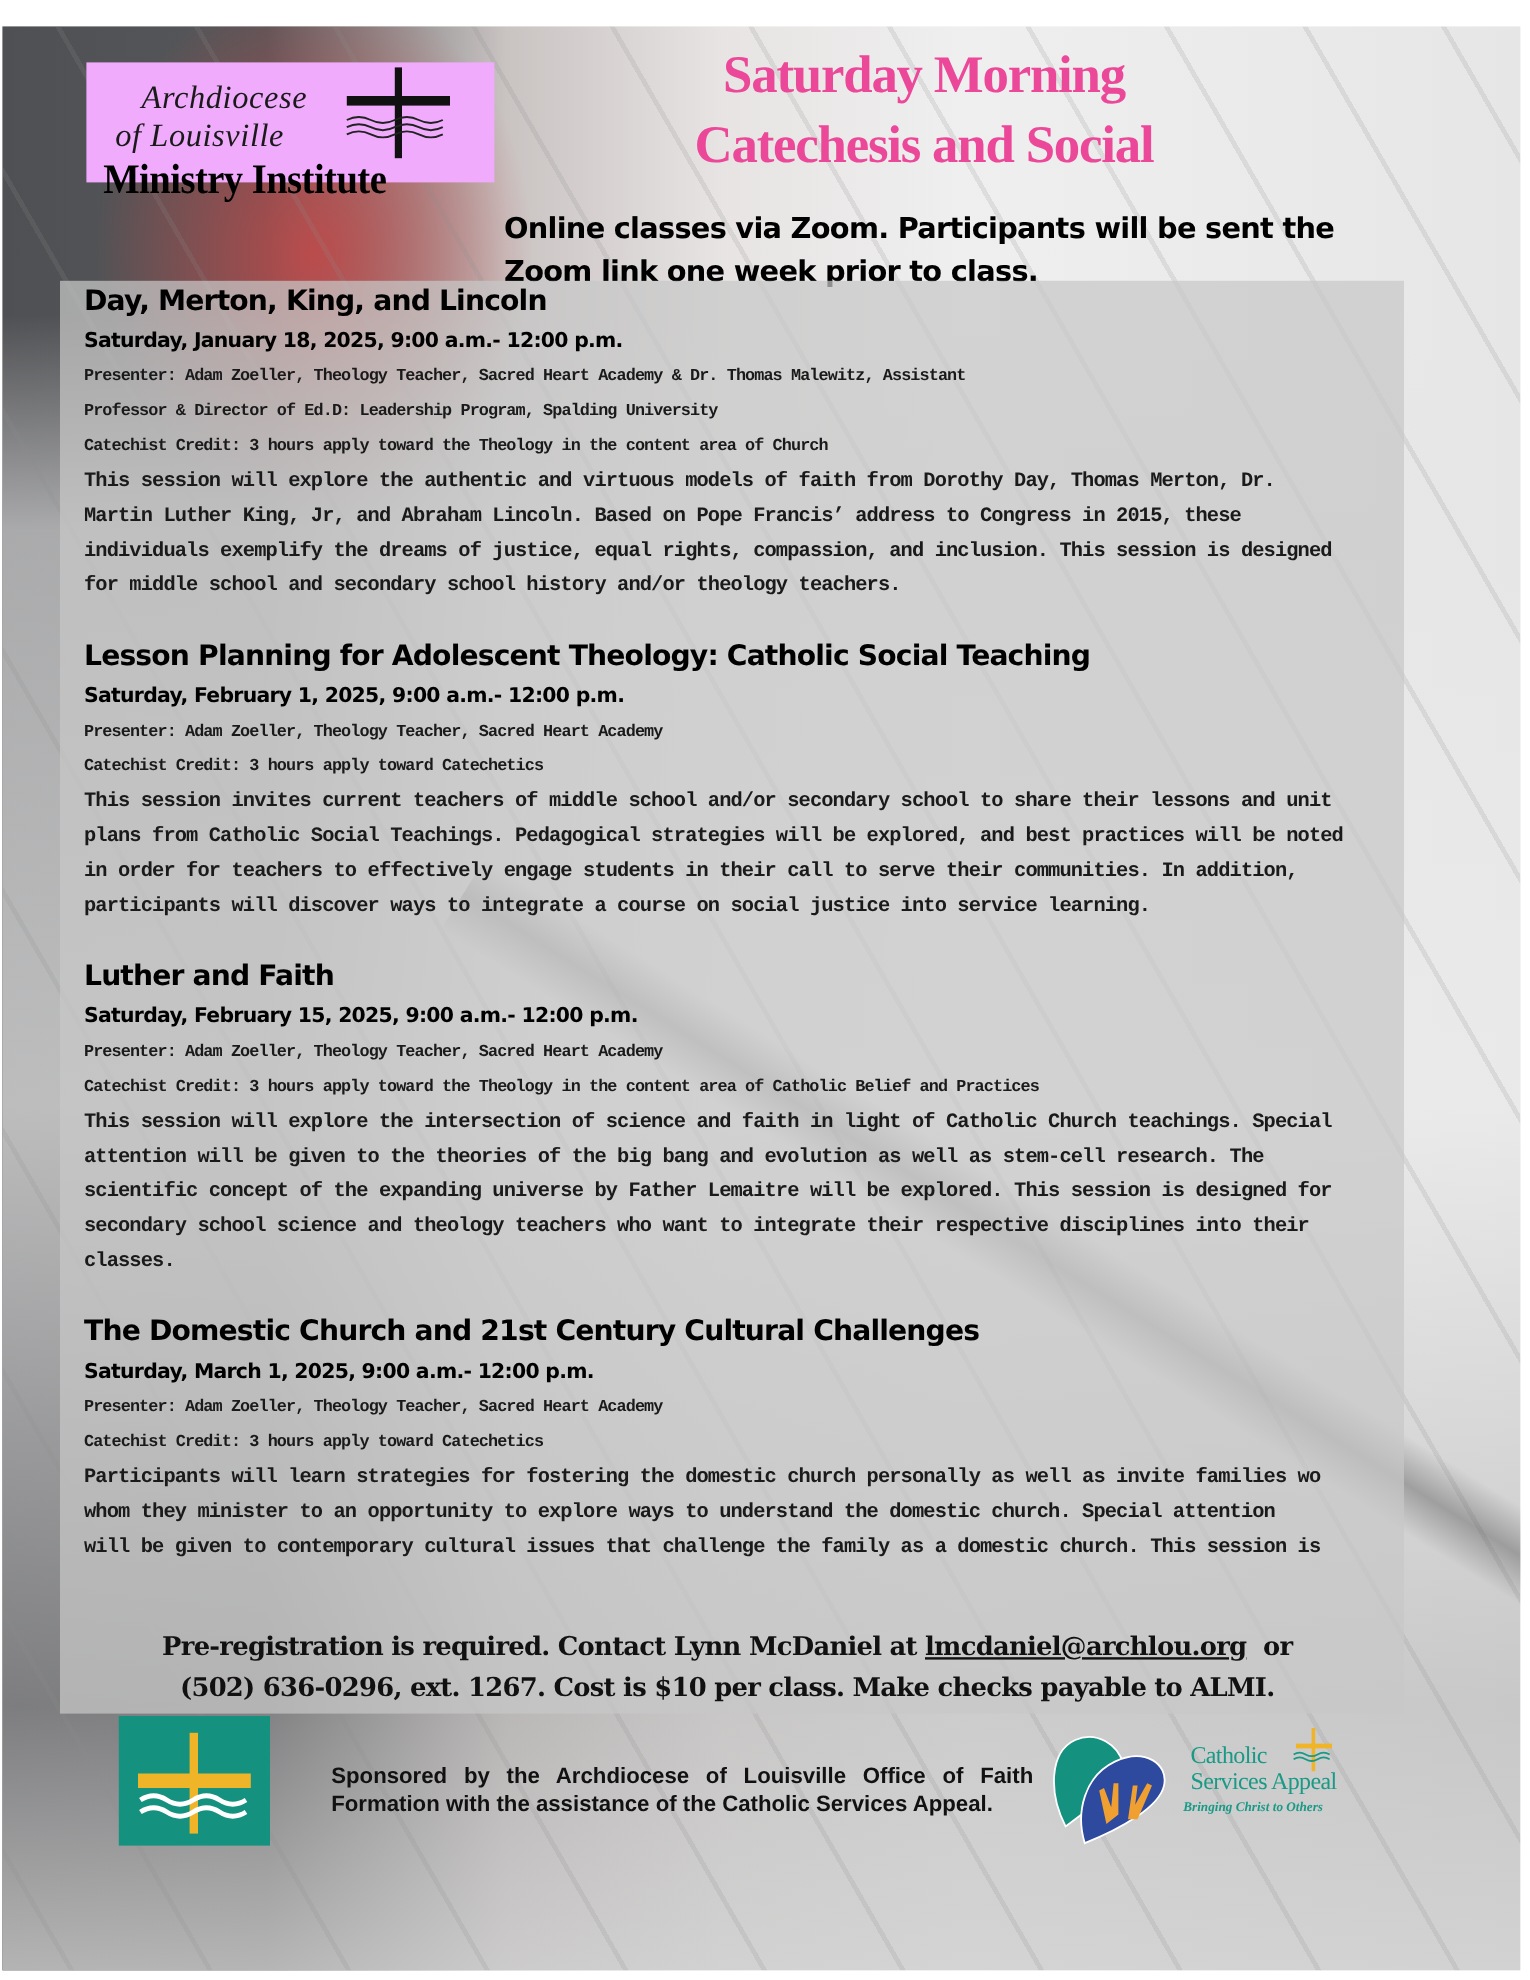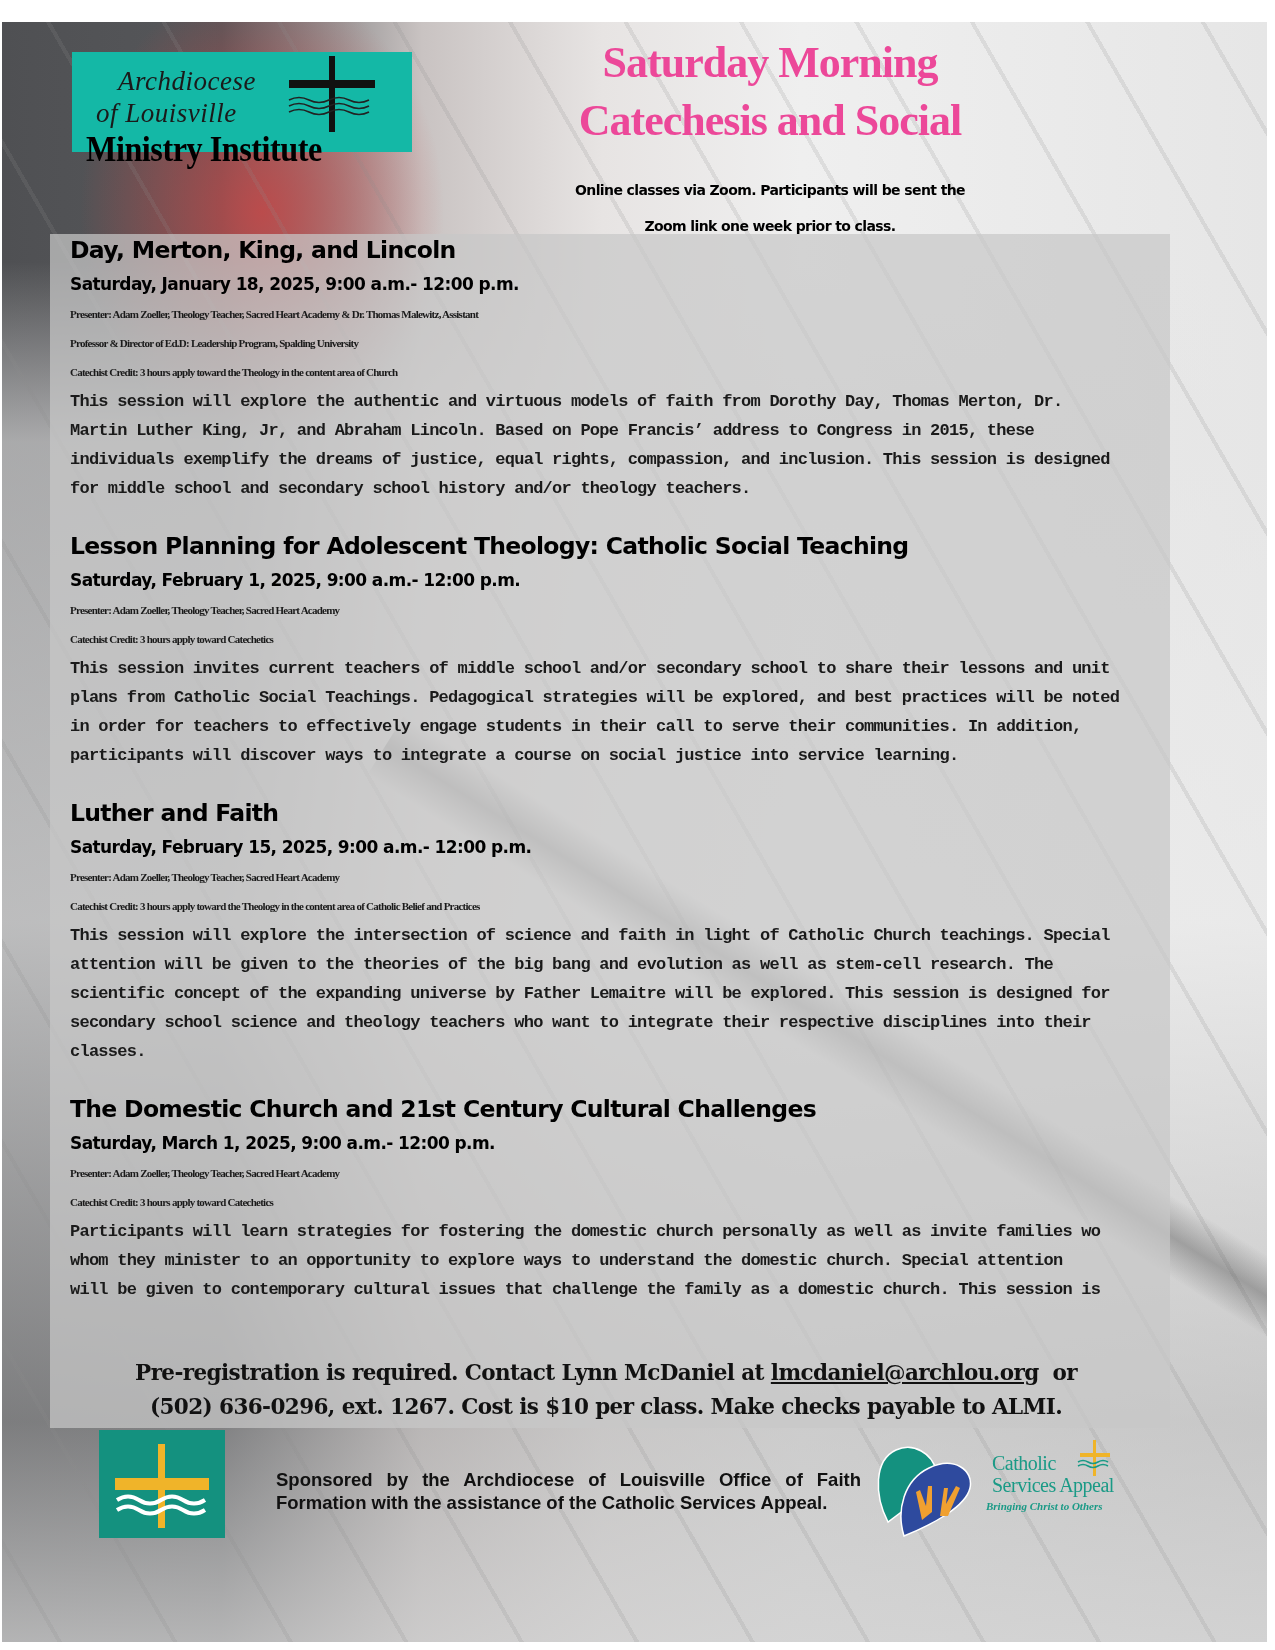--- a/index.html
+++ b/index.html
@@ -14,48 +14,48 @@
     content: ""; position: absolute; left: 0; top: 0; right: 0; bottom: 0;
     background:
       repeating-linear-gradient(60deg, rgba(255,255,255,0) 0 48px, rgba(140,140,140,0.18) 48px 52px, rgba(255,255,255,0) 52px 100px),
       linear-gradient(180deg, rgba(255,255,255,0) 0, rgba(255,255,255,0) 240px, rgba(230,230,230,0.6) 420px, rgba(235,235,235,0.7) 900px, rgba(170,170,170,0.5) 1400px, rgba(205,205,205,0.8) 1620px);
   }
   .shadow-strip {
     position: absolute; left: 300px; top: 980px; width: 1100px; height: 70px; transform: rotate(32deg);
     background: linear-gradient(180deg, rgba(60,60,60,0) 0, rgba(60,60,60,0.35) 50%, rgba(60,60,60,0) 100%);
   }
   .logo {
-    position: absolute; left: 72px; top: 52px; width: 340px; height: 100px; background: #14b8a6;
+    position: absolute; left: 72px; top: 52px; width: 340px; height: 100px; background: #f0abfc;
   }
   .logo .l1, .logo .l2 {
     position: absolute; font-family: "Liberation Serif", serif; font-style: italic; font-size: 27px; color: #1a1a1a; letter-spacing: 0.5px;
   }
   .logo .l1 { left: 46px; top: 14px; }
   .logo .l2 { left: 24px; top: 46px; }
   .logo .l3 {
     position: absolute; left: 14px; top: 78px; font-family: "Liberation Serif", serif; font-weight: bold; font-size: 35px; color: #000;
     transform: scaleX(0.92); transform-origin: left; letter-spacing: -0.5px;
   }
   .logo .cross { position: absolute; left: 215px; top: 4px; width: 90px; height: 76px; }
   .header-title {
     position: absolute; left: 430px; top: 34px; width: 680px; text-align: center;
     font-family: Liberation Serif, serif; font-weight: bold; font-size: 44px; line-height: 58px; color: #ec4899; letter-spacing: -1px;
   }
   .header-sub {
-    position: absolute; left: 420px; top: 172px; width: 700px; text-align: center;
-    font-family: "DejaVu Sans", sans-serif; font-weight: bold; font-size: 14px; line-height: 36px; color: #000; letter-spacing: -0.6px;
+    position: absolute; left: 420px; top: 172px; width: 700px; 
+    font-family: "DejaVu Sans", sans-serif; font-weight: bold; font-size: 24px; line-height: 36px; color: #000; letter-spacing: -0.6px;
   }
   .panel {
     position: absolute; left: 50px; top: 234px; width: 1120px; height: 1194px; background: rgba(200,200,200,0.72);
   }
   .sessions { position: absolute; left: 70px; top: 232px; width: 1090px; }
   .session { margin-bottom: 25px; }
   .s-title { font-family: "DejaVu Sans", sans-serif; font-weight: bold; font-size: 23.5px; line-height: 36px; color: #000; letter-spacing: -0.7px; white-space: nowrap; }
   .s-date { font-family: "DejaVu Sans", sans-serif; font-weight: bold; font-size: 17px; line-height: 32px; color: #000; letter-spacing: -0.6px; white-space: nowrap; }
-  .s-line { font-family: Liberation Serif, serif; font-weight: bold; font-size: 11px; line-height: 29px; color: #1a1a1a; letter-spacing: -0.75px; white-space: nowrap; }
+  .s-line { font-family: Liberation Mono, monospace; font-weight: bold; font-size: 14px; line-height: 29px; color: #1a1a1a; letter-spacing: -0.75px; white-space: nowrap; }
   .s-desc { font-family: Liberation Mono, monospace; font-weight: bold; font-size: 17px; line-height: 29px; color: #1a1a1a; letter-spacing: -0.75px; white-space: nowrap; }
   .register {
     position: absolute; left: 56px; top: 1356px; width: 1100px; text-align: center;
     font-family: "DejaVu Serif", serif; font-weight: bold; font-size: 21.5px; line-height: 34px; color: #111; letter-spacing: -0.6px;
   }
   .register a { color: #111; text-decoration: underline; }
   .footer-logo-left { position: absolute; left: 99px; top: 1430px; width: 126px; height: 108px; background: #14917f; }
   .footer-text {
     position: absolute; left: 276px; top: 1468px; width: 585px; text-align: justify;
     font-family: "Liberation Sans", sans-serif; font-weight: bold; font-size: 18.5px; line-height: 23px; color: #111;

